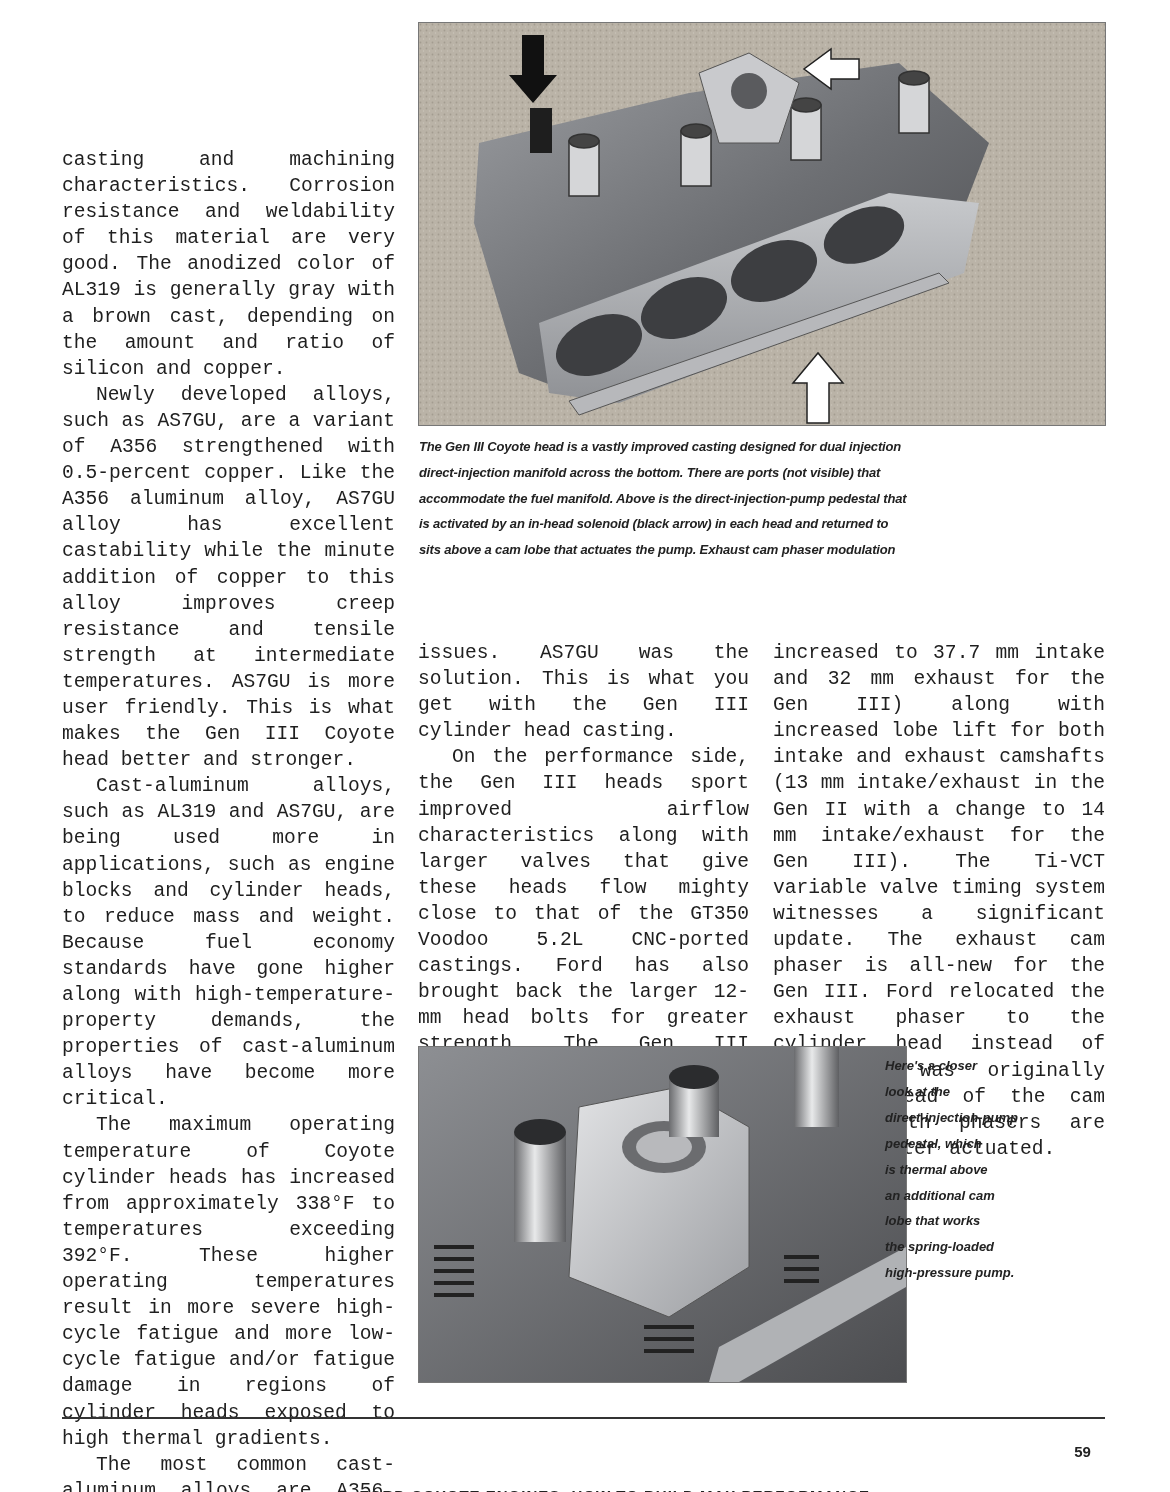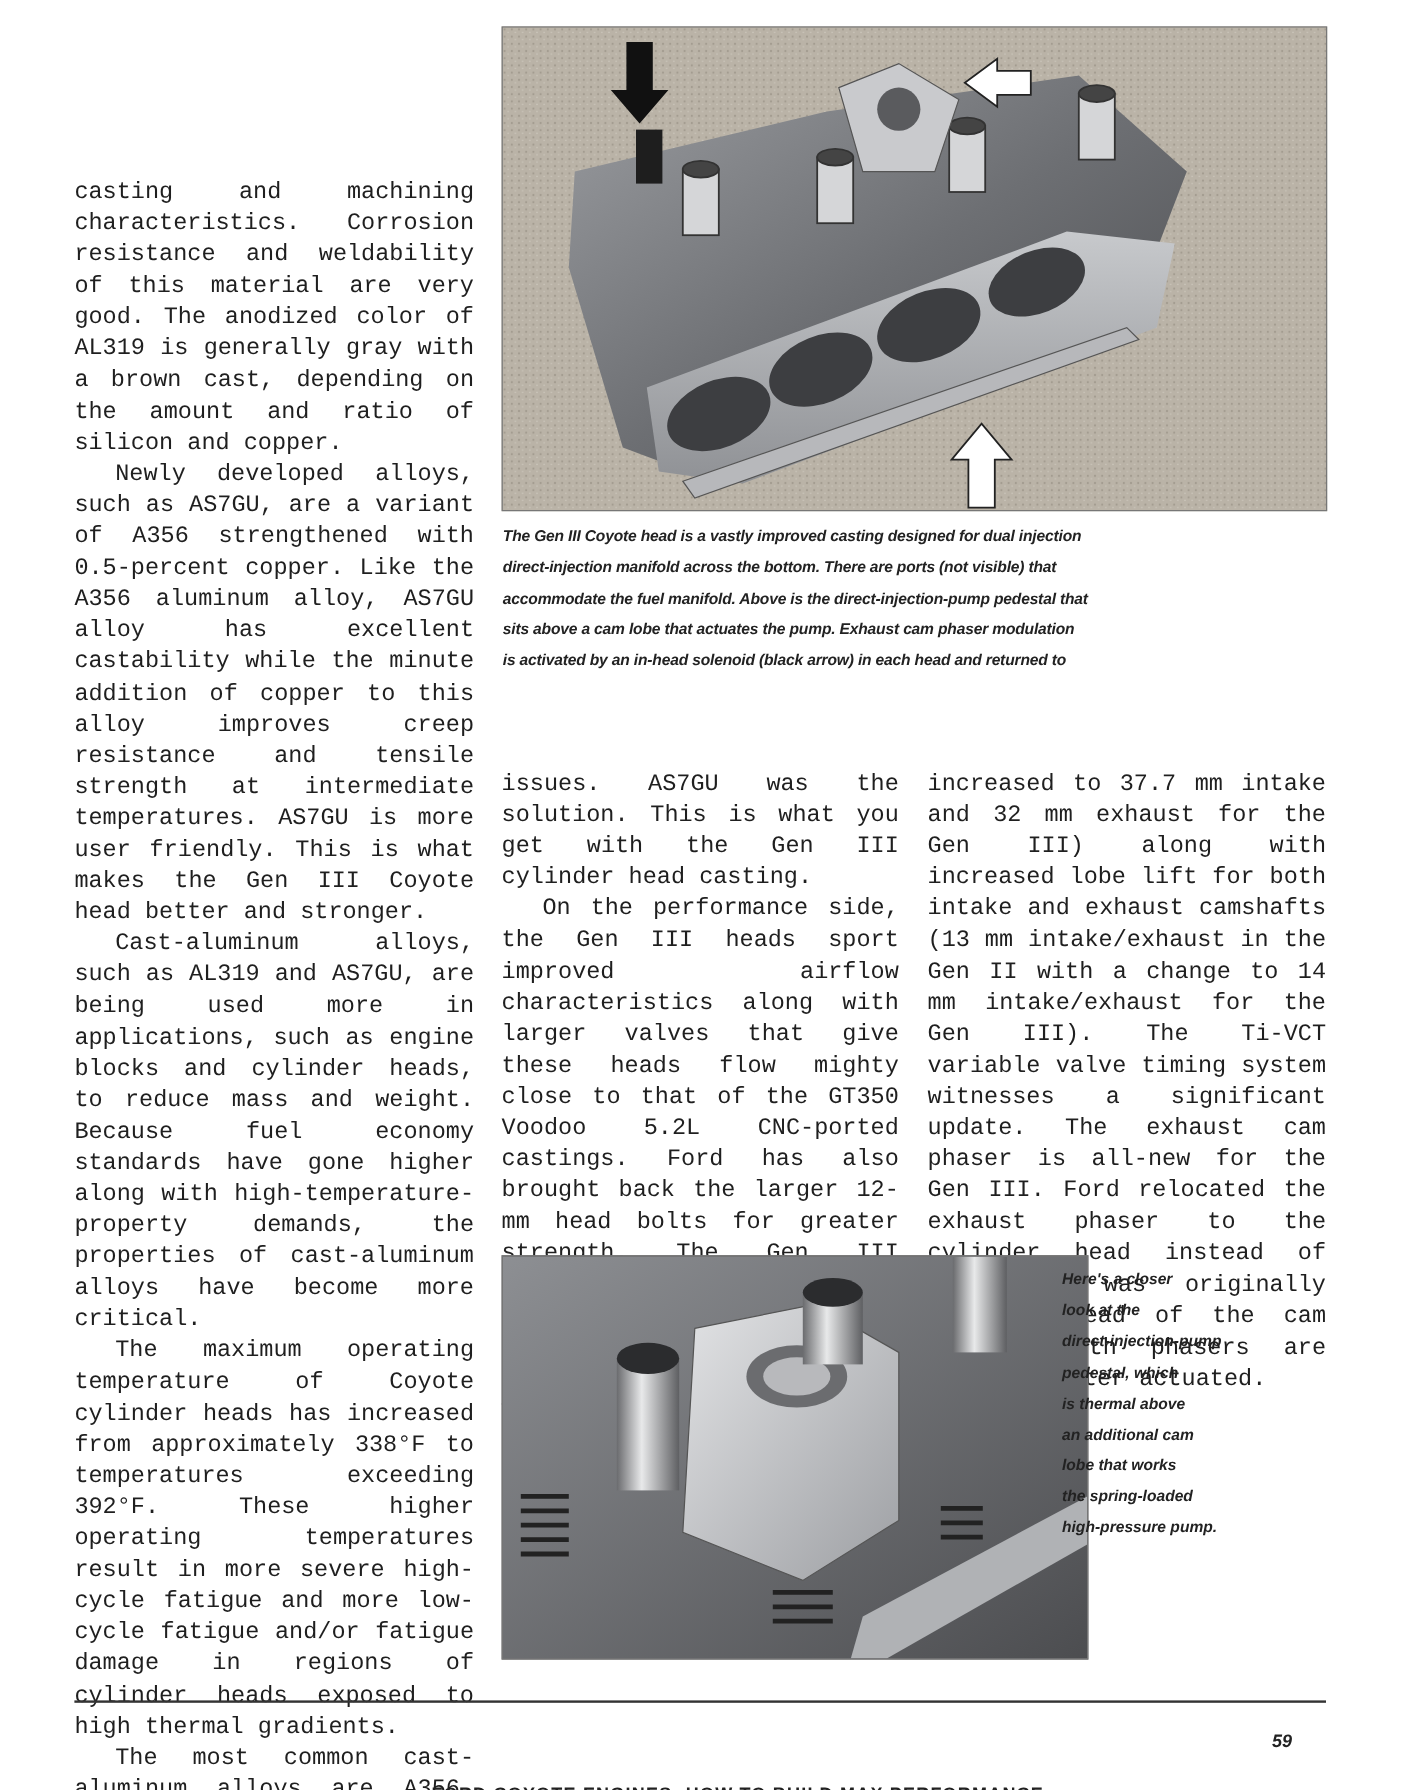--- a/index.html
+++ b/index.html
@@ -13,21 +13,21 @@
   #col2 { left:418px; top:640px; width:331px; }
   #col3 { left:773px; top:640px; width:332px; }
   .photo { position:absolute; border:1px solid #777; overflow:hidden; }
   #photo-top { left:418px; top:22px; width:686px; height:402px; background:#b9b2a6; }
   #photo-bottom { left:418px; top:1046px; width:487px; height:335px; background:#6e6f71; }
   .caption { position:absolute; font-family:"Liberation Sans", "DejaVu Sans", sans-serif; font-style:italic; font-weight:bold; color:#222; font-size:13px; line-height:25.8px; }
   #caption-top { left:419px; top:434px; width:700px; letter-spacing:-0.15px; }
   #caption-bottom { left:885px; top:1053px; width:200px; line-height:25.9px; }
   #footer-rule { position:absolute; left:62px; top:1417px; width:1043px; height:2px; background:#333; }
   #footer-title { position:absolute; left:62px; top:1443px; width:808px; text-align:right; font-family:"Liberation Sans", "DejaVu Sans", sans-serif; font-weight:bold; font-size:15px; letter-spacing:1px; color:#222;margin-top:44px; }
-  #page-number { position:absolute; left:1060px; top:1443px; width:45px; text-align:left; font-family:"Liberation Sans", "DejaVu Sans", sans-serif; font-weight:bold; font-size:15px; color:#222;font-style:italic; }
+  #page-number { position:absolute; left:1060px; top:1443px; width:45px; text-align:center; font-family:"Liberation Sans", "DejaVu Sans", sans-serif; font-weight:bold; font-size:15px; color:#222; }
   svg { display:block; }
 </style>
 </head>
 <body>
 
 <div id="col1" class="col serif">
   <p class="first">casting and machining characteristics. Corrosion resistance and weldability of this material are very good. The anodized color of AL319 is generally gray with a brown cast, depending on the amount and ratio of silicon and copper.</p>
   <p class="ind">Newly developed alloys, such as AS7GU, are a variant of A356 strengthened with 0.5-percent copper. Like the A356 aluminum alloy, AS7GU alloy has excellent castability while the minute addition of copper to this alloy improves creep resistance and tensile strength at intermediate temperatures. AS7GU is more user friendly. This is what makes the Gen III Coyote head better and stronger.</p>
   <p class="ind">Cast-aluminum alloys, such as AL319 and AS7GU, are being used more in applications, such as engine blocks and cylinder heads, to reduce mass and weight. Because fuel economy standards have gone higher along with high-temperature-property demands, the properties of cast-aluminum alloys have become more critical.</p>
   <p class="ind">The maximum operating temperature of Coyote cylinder heads has increased from approximately 338°F to temperatures exceeding 392°F. These higher operating temperatures result in more severe high-cycle fatigue and more low-cycle fatigue and/or fatigue damage in regions of cylinder heads exposed to high thermal gradients.</p>
@@ -86,22 +86,22 @@
     <polygon points="440,36 412,36 412,26 385,46 412,66 412,56 440,56" fill="#fff" stroke="#222" stroke-width="1.5"></polygon>
 
     <polygon points="388,400 388,360 374,360 399,330 424,360 410,360 410,400" fill="#fff" stroke="#222" stroke-width="1.5"></polygon>
   </svg>
 </div>
 
 <div id="caption-top" class="caption">
   <div>The Gen III Coyote head is a vastly improved casting designed for dual injection</div>
   <div>direct-injection manifold across the bottom. There are ports (not visible) that</div>
   <div>accommodate the fuel manifold. Above is the direct-injection-pump pedestal that</div>
+  <div>is activated by an in-head solenoid (black arrow) in each head and returned to</div>
   <div>sits above a cam lobe that actuates the pump. Exhaust cam phaser modulation</div>
-  <div>is activated by an in-head solenoid (black arrow) in each head and returned to</div>
 </div>
 
 <div id="col2" class="col serif">
   <p class="first">issues. AS7GU was the solution. This is what you get with the Gen III cylinder head casting.</p>
   <p class="ind">On the performance side, the Gen III heads sport improved airflow characteristics along with larger valves that give these heads flow mighty close to that of the GT350 Voodoo 5.2L CNC-ported castings. Ford has also brought back the larger 12-mm head bolts for greater strength. The Gen III cylinder heads feature larger intake and exhaust valves (37.3 mm intake and 31.8 mm exhaust for Gen II, which was</p>
 </div>
 
 <div id="col3" class="col serif">
   <p class="first">increased to 37.7 mm intake and 32 mm exhaust for the Gen III) along with increased lobe lift for both intake and exhaust camshafts (13 mm intake/exhaust in the Gen II with a change to 14 mm intake/exhaust for the Gen III). The Ti-VCT variable valve timing system witnesses a significant update. The exhaust cam phaser is all-new for the Gen III. Ford relocated the exhaust phaser to the cylinder head instead of where it was originally located ahead of the cam phaser. Both phasers are still computer actuated.</p>
 </div>

